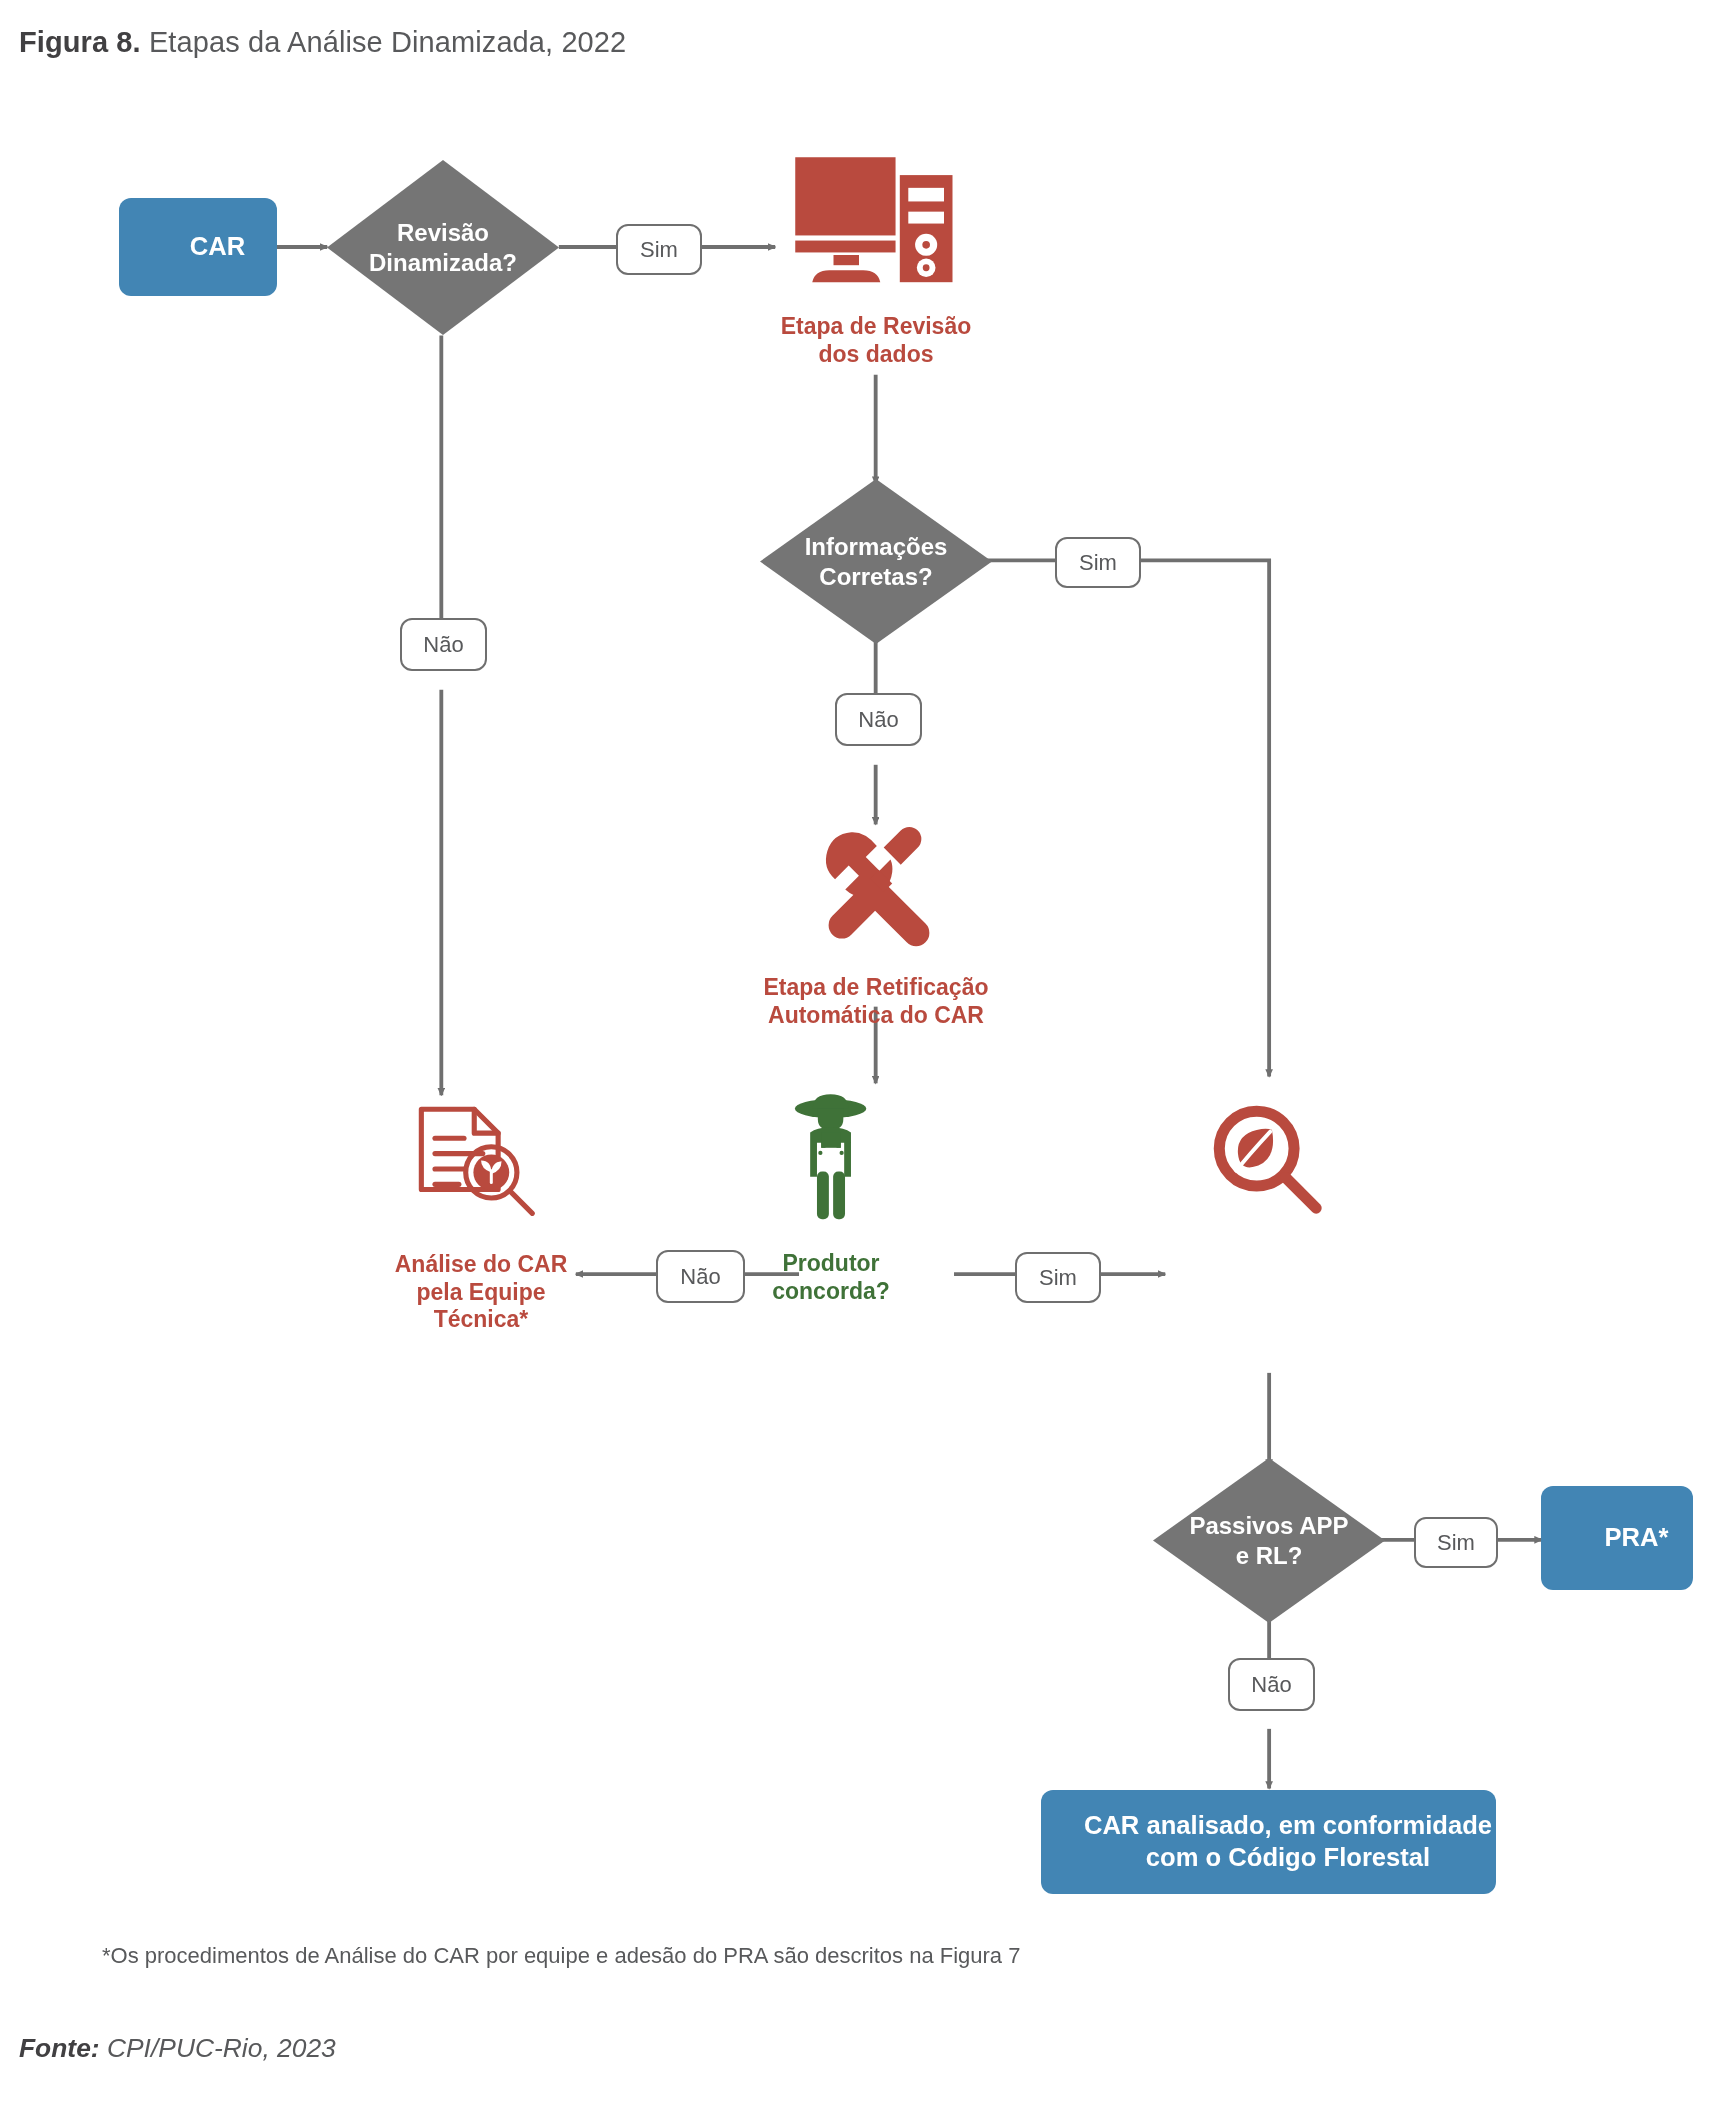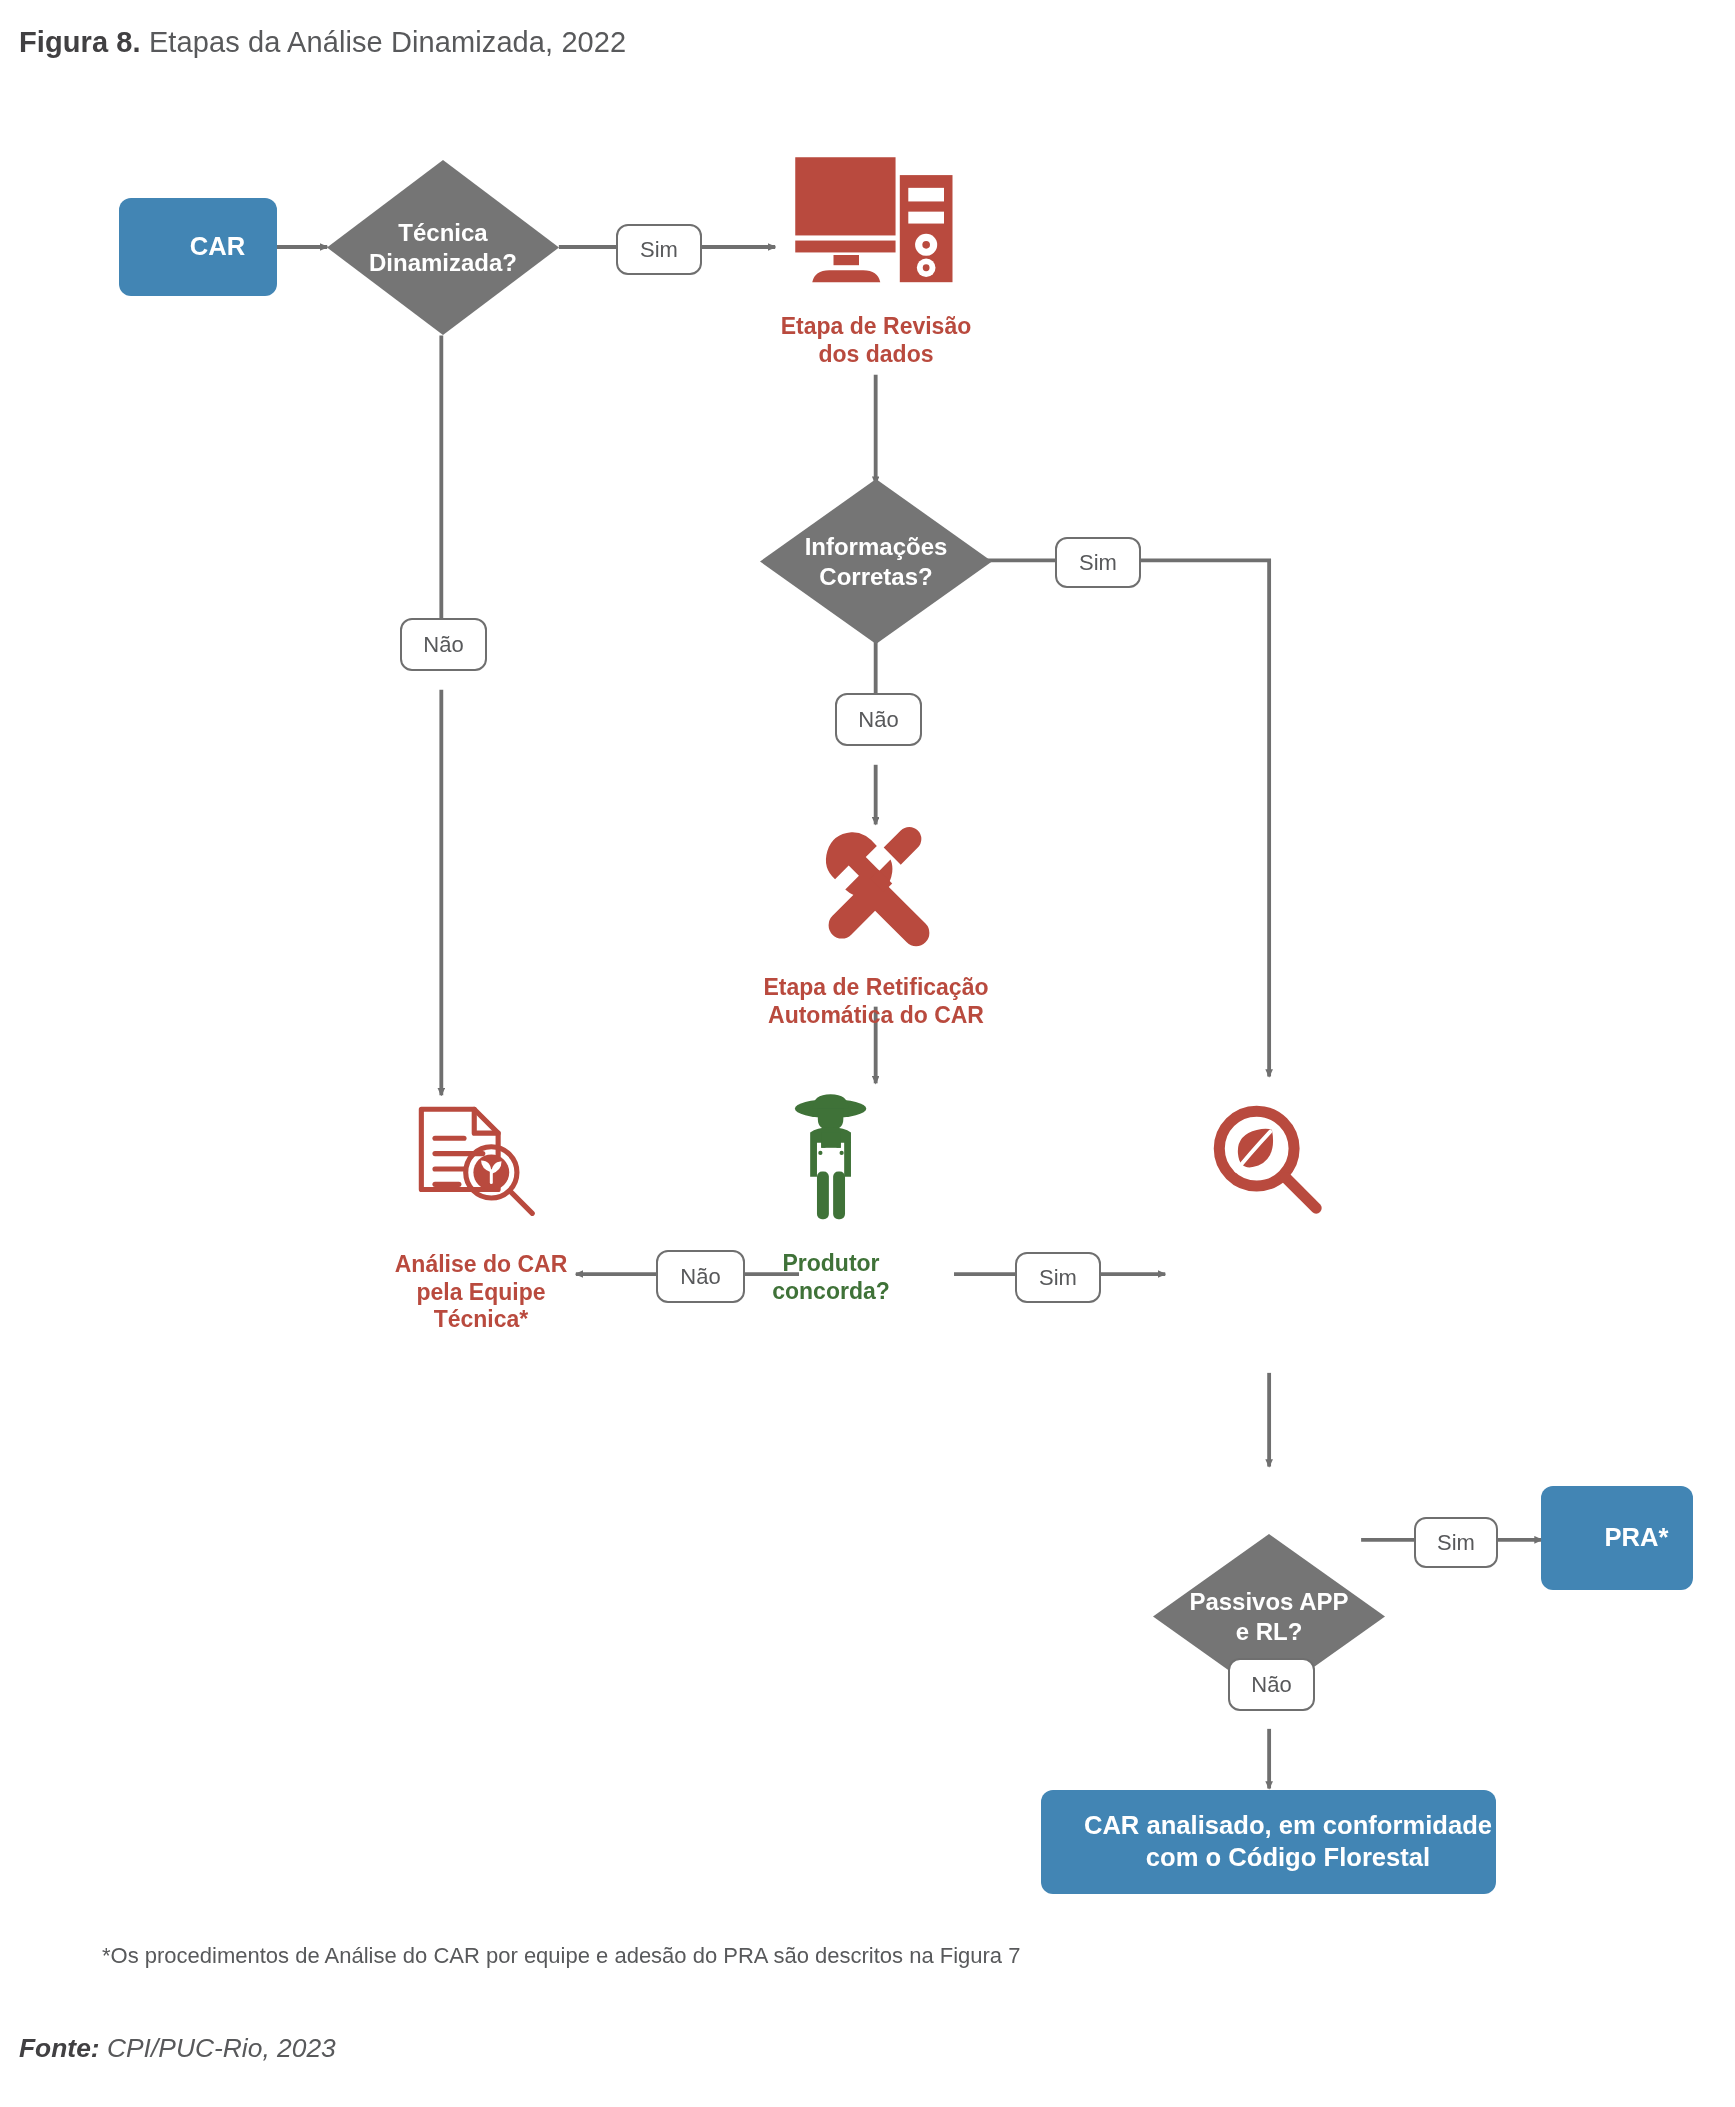--- a/index.html
+++ b/index.html
@@ -171,21 +171,21 @@
   </g>
 </svg>
 
 <div class="node blue-box" style="left:119px; top:198px; width:158px; height:98px; font-size:25.6px;">
   <span>CAR</span>
 </div>
 
 <div class="diamond-wrap" style="left:327px; top:160px; width:232px; height:175px;">
   <div class="diamond-shape"></div>
   <div class="diamond-label" style="font-size:24px;">
-    <div>Técnica</div>
+    <div>Revisão</div>
     <div>Dinamizada?</div>
   </div>
 </div>
 
 <div class="pill" style="left:616px; top:224px; width:82px; height:47px;">
   <span>Sim</span>
 </div>
 
 <div class="pill" style="left:400px; top:618px; width:83px; height:49px;">
   <span>Não</span>
@@ -321,21 +321,21 @@
     <g fill="none" stroke="#b94a3e" stroke-width="13" stroke-linecap="round">
       <circle cx="58" cy="56" r="44"></circle>
       <line x1="92" y1="90" x2="128" y2="126"></line>
     </g>
 
     <path d="M76 34 q6 32 -16 42 q-22 8 -24 -14 q-2 -22 22 -28 q12 -3 18 0 z" fill="#b94a3e"></path>
     <path d="M34 82 q14 -18 40 -46" stroke="#ffffff" stroke-width="4.5" fill="none" stroke-linecap="round"></path>
   </svg>
 </div>
 
-<div class="diamond-wrap" style="left:1153px; top:1534px; width:232px; height:165px;">
+<div class="diamond-wrap" style="left:1153px; top:1458px; width:232px; height:165px;">
   <div class="diamond-shape"></div>
   <div class="diamond-label" style="font-size:24px;">
     <div>Passivos APP</div>
     <div>e RL?</div>
   </div>
 </div>
 
 <div class="pill" style="left:1414px; top:1517px; width:80px; height:47px;">
   <span>Sim</span>
 </div>

